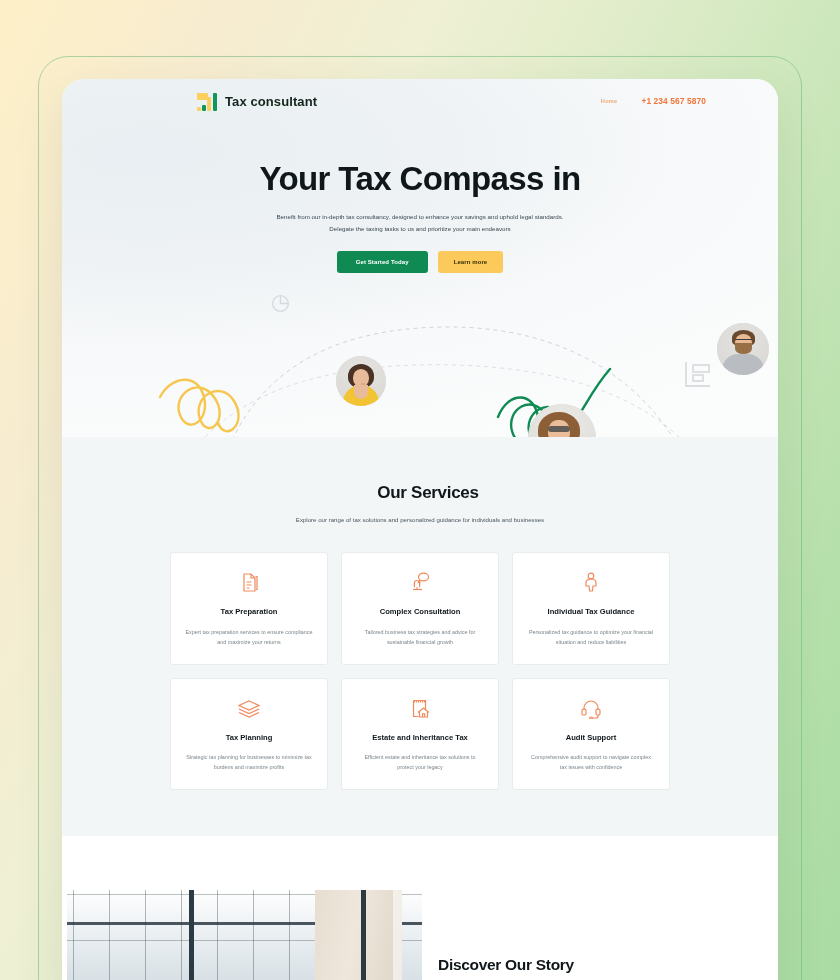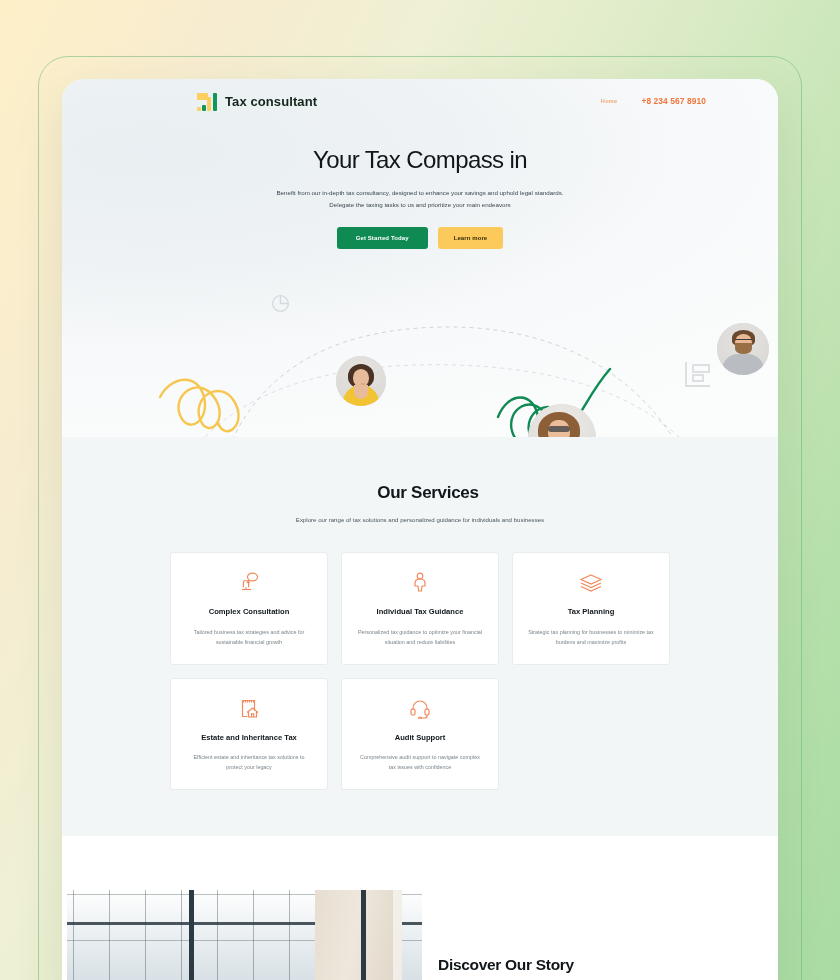--- a/index.html
+++ b/index.html
@@ -89,22 +89,22 @@
     font-size: 5.6px; font-weight: 700; color: #f0a878;
     letter-spacing: .25px; text-decoration: none;
   }
   .nav-phone {
     font-size: 8.4px; font-weight: 700; color: #f4753a; letter-spacing: .1px;
   }
 
   
   .hero-copy { position: relative; z-index: 5; text-align: center; padding-top: 24px; }
   .hero-title {
-    font-size: 24px; line-height: 1.12; font-weight: 400;
-    color: #10171b; letter-spacing: -0.6px;
+    font-size: 33px; line-height: 1.12; font-weight: 700;
+    color: #10171b; letter-spacing: -0.6px; margin-top: 14px;
   }
   .hero-sub {
     margin: 13px auto 0;
     width: 300px;
     font-size: 6.2px; line-height: 1.95; color: #3a4750; font-weight: 400;
   }
   .hero-btns {
     margin-top: 16px;
     display: flex; justify-content: center; gap: 10px;
   }
@@ -277,21 +277,21 @@
           <i class="lm-tab"></i>
             <i class="lm-b1"></i>
             <i class="lm-b2"></i>
             <i class="lm-b3"></i>
             <i class="lm-b4"></i>
         </span>
         <span class="brand-name">Tax consultant</span>
       </div>
       <div class="nav-right">
         <a class="nav-link" href="#">Home</a>
-        <span class="nav-phone">+8 234 567 8910</span>
+        <span class="nav-phone">+1 234 567 5870</span>
       </div>
     </nav>
 
     <div class="hero-copy">
       <h1 class="hero-title">
         <span>Your Tax Compass in</span><br>
       </h1>
       <p class="hero-sub">Benefit from our in-depth tax consultancy, designed to enhance your savings and uphold legal standards. Delegate the taxing tasks to us and prioritize your main endeavors</p>
       <div class="hero-btns">
         <button class="btn btn-primary">Get Started Today</button>
@@ -327,20 +327,32 @@
 
     </div>
   </section>
 
   <section class="services">
     <h2 class="sec-title">Our Services</h2>
     <p class="sec-sub">Explore our range of tax solutions and personalized guidance for individuals and businesses</p>
 
     <div class="cards">
 
+      <div class="card">
+        <div class="card-icon">
+          <svg width="20" height="22" viewBox="0 0 20 22" fill="none" stroke="#f08a5d" stroke-width="1.2">
+            <path d="M5 2h7l4 4v13H5z"></path>
+              <path d="M12 2v4h4"></path>
+            <path d="M7.5 10h5M7.5 13h5M7.5 16h3"></path>
+            <path d="M16.5 4.5h1.5v13h-1"></path>
+          </svg>
+        </div>
+        <div class="card-title">Tax Preparation</div>
+        <div class="card-text">Expert tax preparation services to ensure compliance and maximize your returns</div>
+      </div>
 
       <div class="card">
         <div class="card-icon">
           <svg width="21" height="22" viewBox="0 0 21 22" fill="none" stroke="#f08a5d" stroke-width="1.2">
             <ellipse cx="13.5" cy="5" rx="5" ry="3.8"></ellipse>
             <path d="M10 8.2 L8.5 10.5 L11 10"></path>
             <path d="M7 8.5c1.6 0 2.6 1.1 2.6 2.6v4.2"></path>
             <path d="M7 8.5c-1.6 0-2.6 1.1-2.6 2.6v4.2"></path>
             <path d="M3 17.5h9"></path>
             <path d="M7 15.3v2.2"></path>

